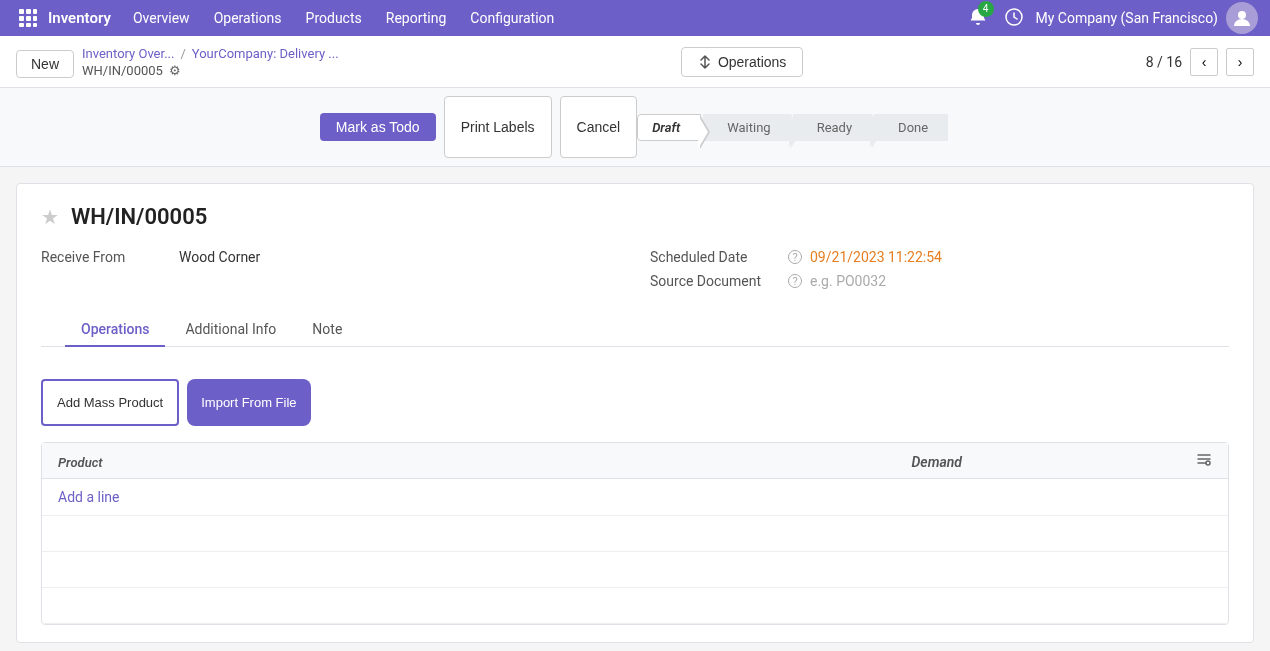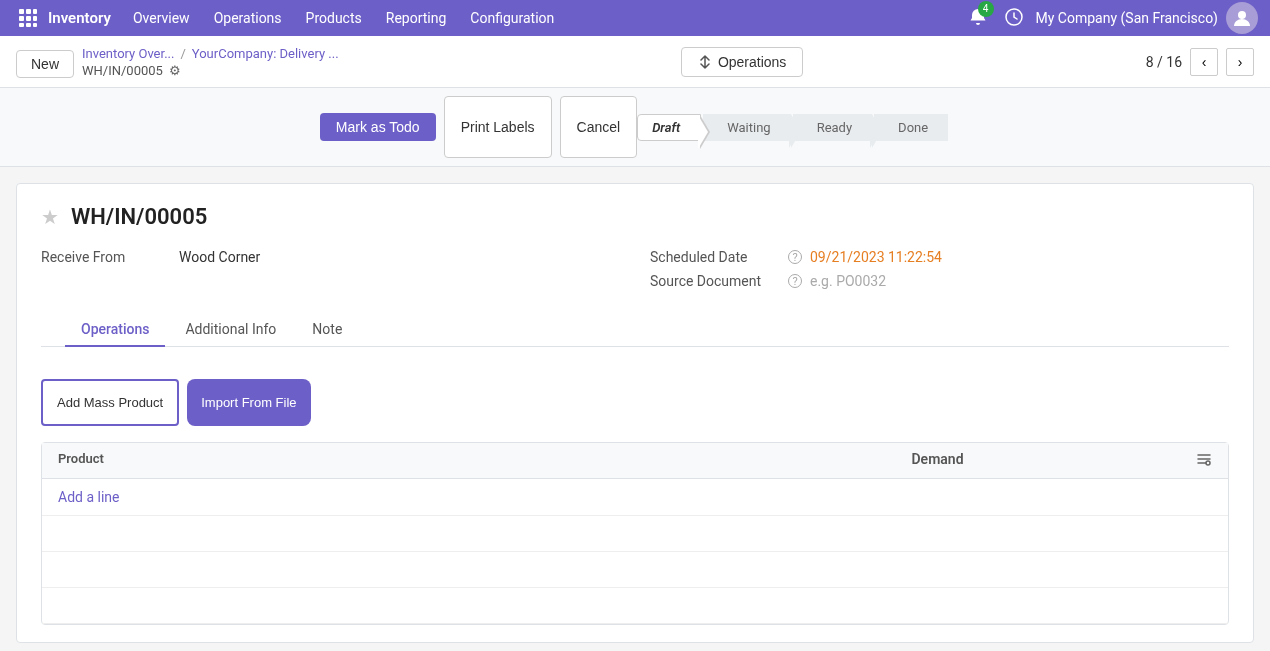--- a/index.html
+++ b/index.html
@@ -352,24 +352,25 @@
       padding: 16px 14px;
       font-size: 13px;
       color: white;
       cursor: pointer;
     }
 
     
     .table-container { border: 1px solid #dee2e6; border-radius: 4px; }
     .table-header {
       display: flex;
-      align-items: flex-start;
+      align-items: flex-end;
       background: #f8f9fa;
       padding: 8px 16px;
       border-bottom: 1px solid #dee2e6;
+      font-style: italic;
     }
     .th-product {
       flex: 3;
       font-size: 13px;
       font-weight: 600;
       color: #555;
     }
     .th-demand {
       flex: 1;
       font-size: 14px;

